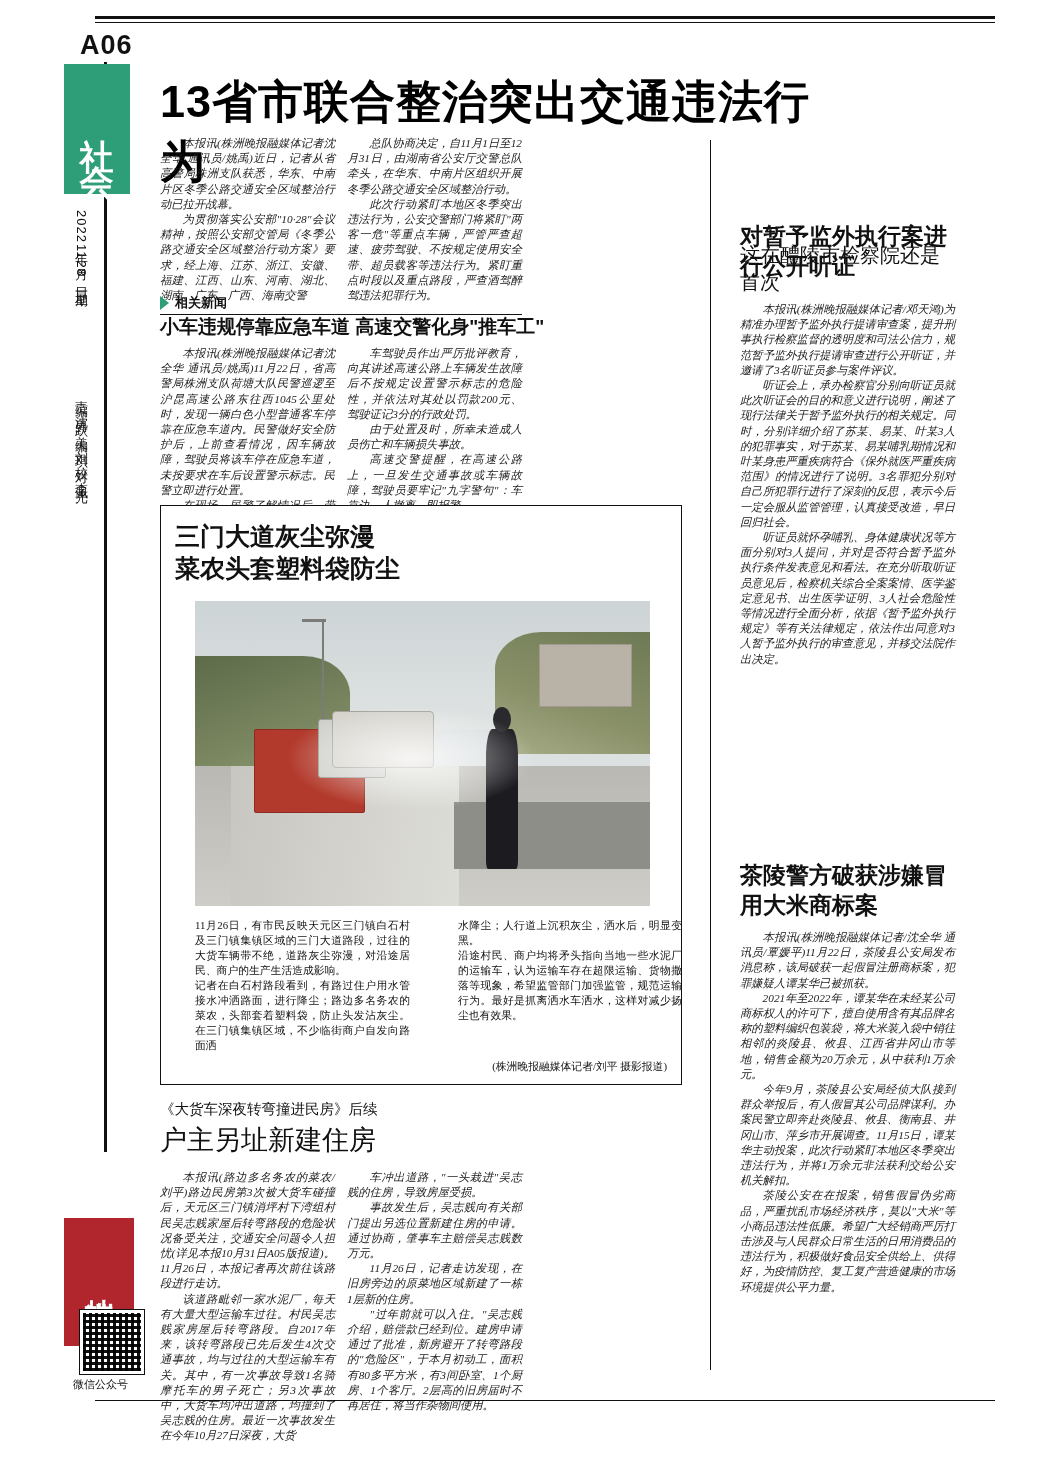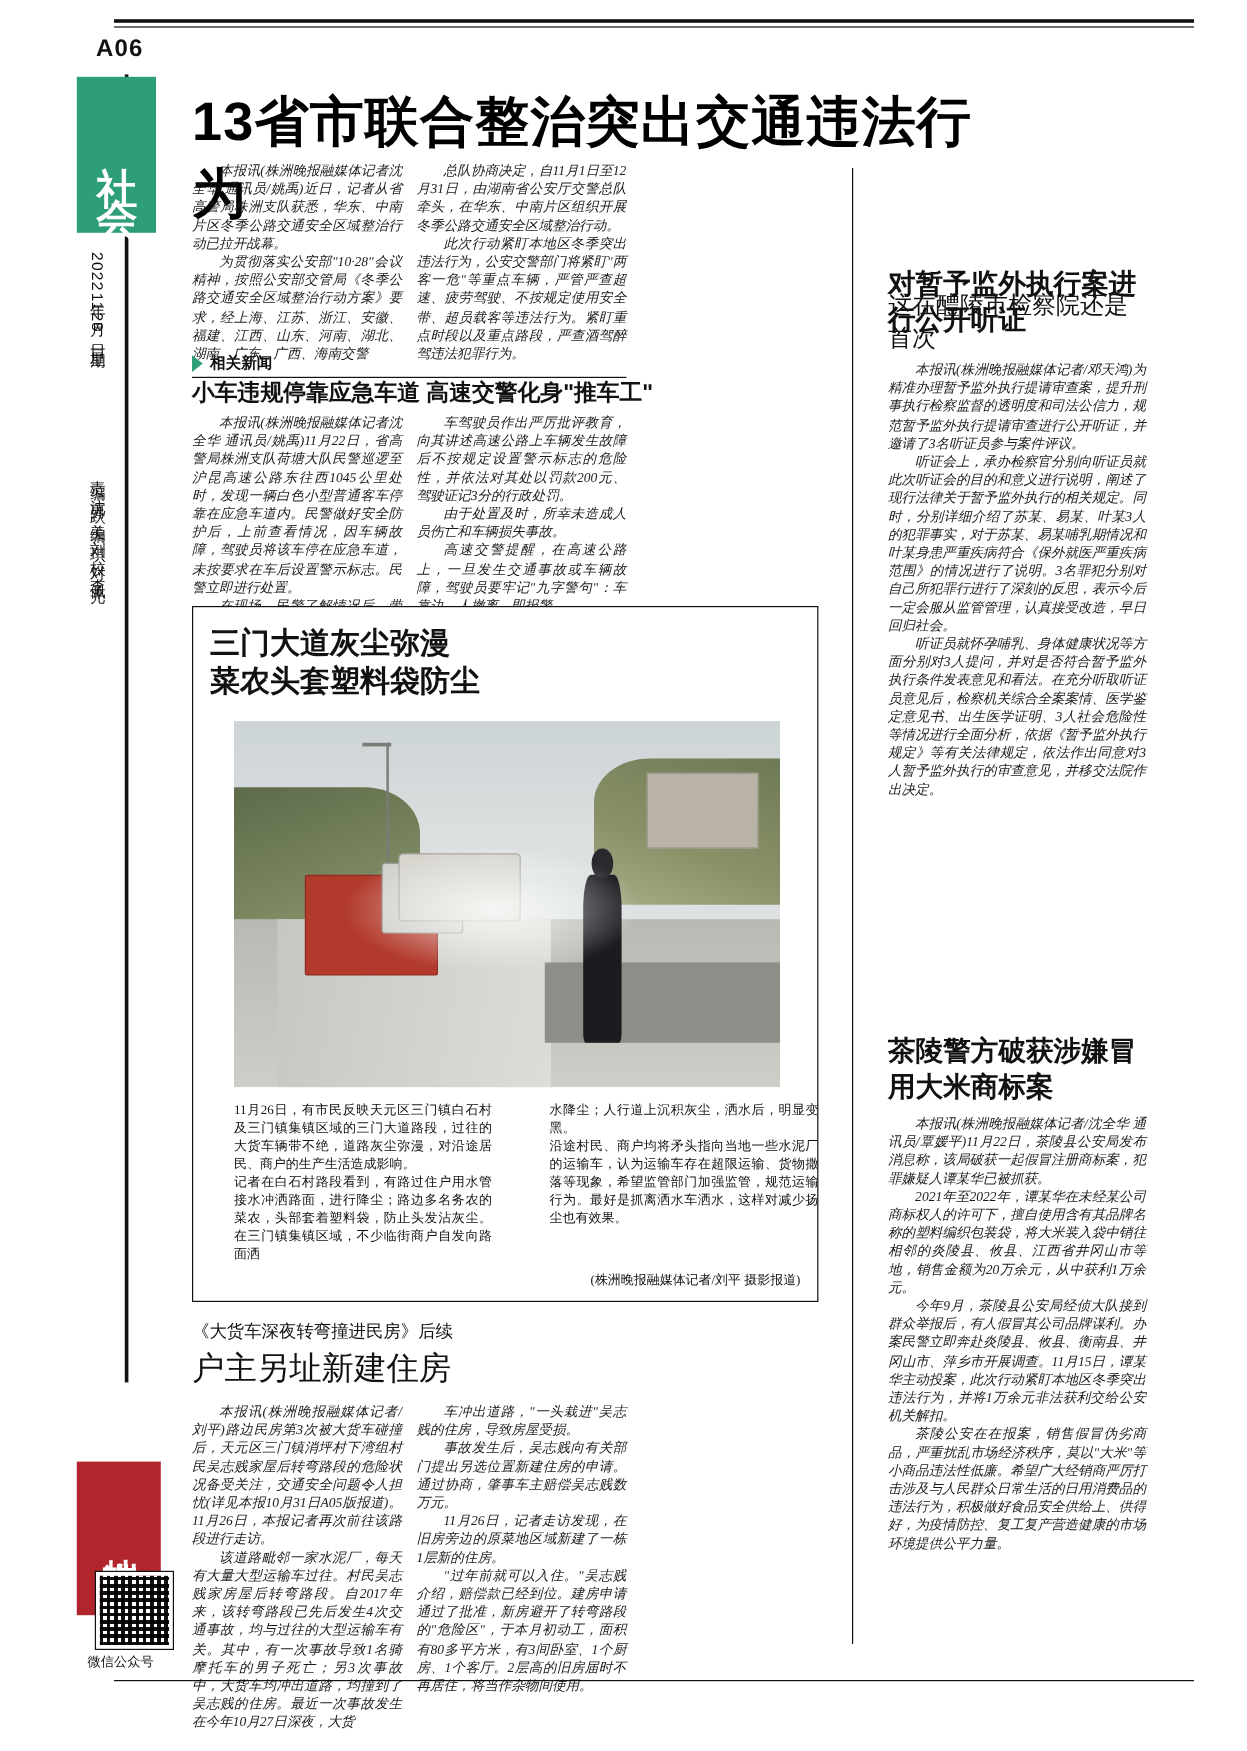--- a/index.html
+++ b/index.html
@@ -18,21 +18,21 @@
   .top-rule {
     position:absolute; left:95px; top:16px; width:900px; height:3px;
     background:#111;
   }
   .top-rule2 {
     position:absolute; left:95px; top:22px; width:900px; height:1px;
     background:#111;
   }
   .page-num {
     position:absolute; left:80px; top:30px;
-    font-size:20px; font-weight:bold; letter-spacing:1px;
+    font-size:27px; font-weight:bold; letter-spacing:1px;
     font-family:"Liberation Sans", sans-serif;
   }
   
   .left-rail {
     position:absolute; left:104px; top:62px; width:3px; height:1090px;
     background:#111;
   }
   .section-flag {
     position:absolute; left:64px; top:64px; width:66px; height:130px;
     background:#2e9e78;
@@ -295,21 +295,21 @@
     <div class="photo-cap-l" style="white-space:pre-line;">11月26日，有市民反映天元区三门镇白石村及三门镇集镇区域的三门大道路段，过往的大货车辆带不绝，道路灰尘弥漫，对沿途居民、商户的生产生活造成影响。
 记者在白石村路段看到，有路过住户用水管接水冲洒路面，进行降尘；路边多名务农的菜农，头部套着塑料袋，防止头发沾灰尘。在三门镇集镇区域，不少临街商户自发向路面洒</div>
     <div class="photo-cap-r" style="white-space:pre-line;">水降尘；人行道上沉积灰尘，洒水后，明显变黑。
 沿途村民、商户均将矛头指向当地一些水泥厂的运输车，认为运输车存在超限运输、货物撒落等现象，希望监管部门加强监管，规范运输行为。最好是抓离洒水车洒水，这样对减少扬尘也有效果。</div>
     <div class="photo-credit">(株洲晚报融媒体记者/刘平  摄影报道)</div>
   </div>
 
   <div class="kicker">《大货车深夜转弯撞进民房》后续</div>
   <div class="story2-head">户主另址新建住房</div>
   <div class="col c5">
-    <p>本报讯(株洲晚报融媒体记者/刘平)路边民房第3次被大货车碰撞后，天元区三门镇消坪村下湾组村民吴志贱家屋后转弯路段的危险状况备受关注，交通安全问题令人担忧(详见本报10月31日A05版报道)。11月26日，本报记者再次前往该路段进行走访。</p>
+    <p>本报讯(路边多名务农的菜农/刘平)路边民房第3次被大货车碰撞后，天元区三门镇消坪村下湾组村民吴志贱家屋后转弯路段的危险状况备受关注，交通安全问题令人担忧(详见本报10月31日A05版报道)。11月26日，本报记者再次前往该路段进行走访。</p>
     <p>该道路毗邻一家水泥厂，每天有大量大型运输车过往。村民吴志贱家房屋后转弯路段。自2017年来，该转弯路段已先后发生4次交通事故，均与过往的大型运输车有关。其中，有一次事故导致1名骑摩托车的男子死亡；另3次事故中，大货车均冲出道路，均撞到了吴志贱的住房。最近一次事故发生在今年10月27日深夜，大货</p>
   </div>
   <div class="col c6">
     <p>车冲出道路，"一头栽进"吴志贱的住房，导致房屋受损。</p>
     <p>事故发生后，吴志贱向有关部门提出另选位置新建住房的申请。通过协商，肇事车主赔偿吴志贱数万元。</p>
     <p>11月26日，记者走访发现，在旧房旁边的原菜地区域新建了一栋1层新的住房。</p>
     <p>"过年前就可以入住。"吴志贱介绍，赔偿款已经到位。建房申请通过了批准，新房避开了转弯路段的"危险区"，于本月初动工，面积有80多平方米，有3间卧室、1个厨房、1个客厅。2层高的旧房届时不再居住，将当作杂物间使用。</p>
   </div>
 
   <div class="v-div"></div>

